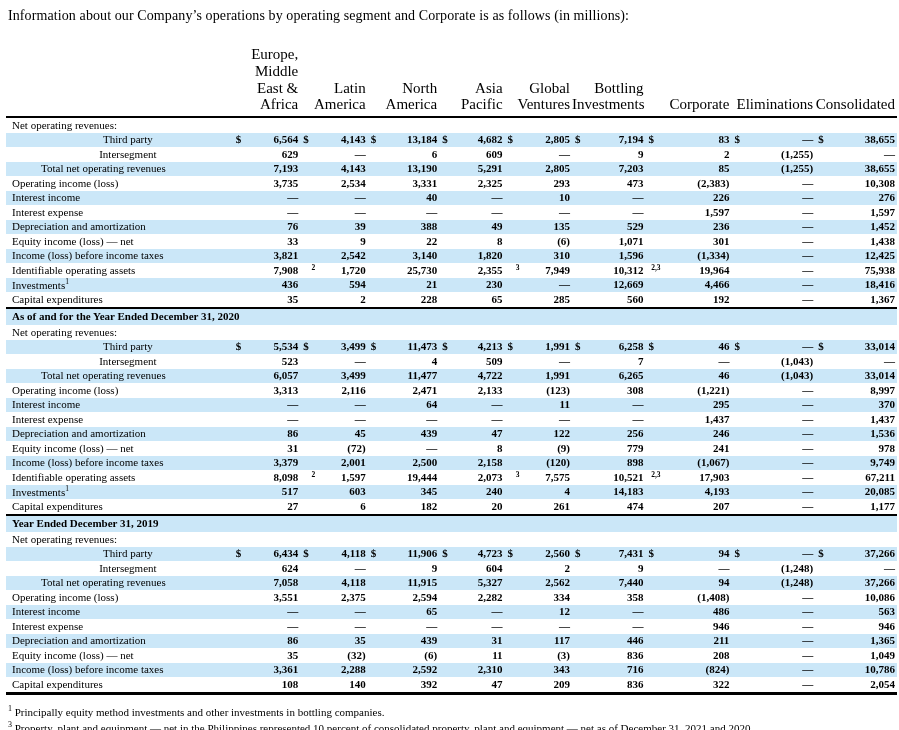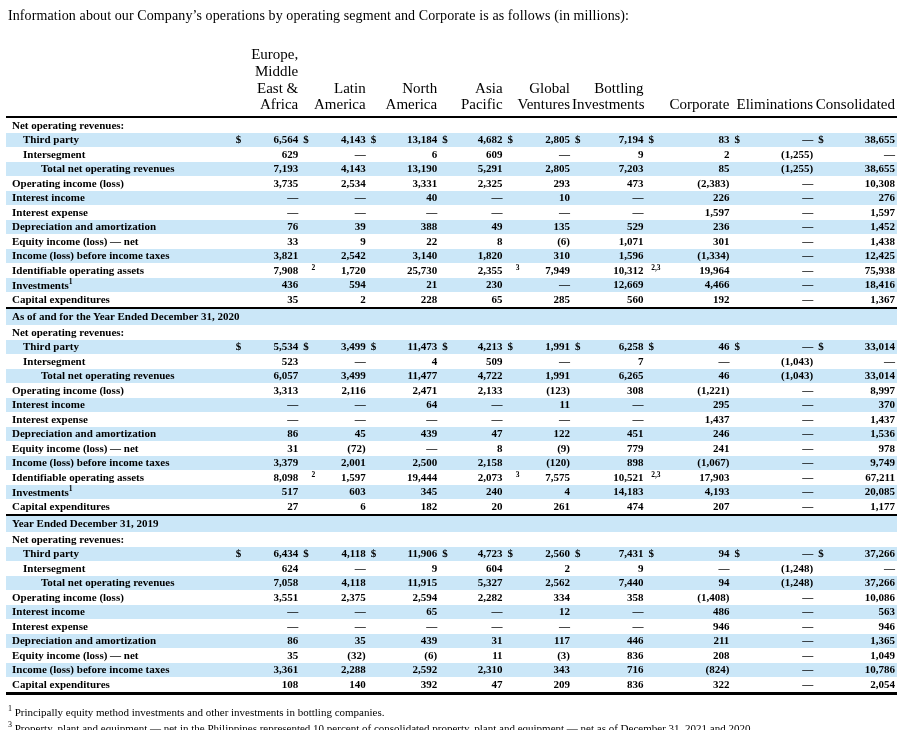--- a/index.html
+++ b/index.html
@@ -12,22 +12,22 @@
     font-size:15px; font-weight:normal; text-align:right; vertical-align:bottom;
     white-space:pre-line; line-height:1.12; padding:0 2px 3px 0;
     border-bottom:2.5px solid #000;
   }
   td { font-size:11px; height:14.5px; padding:0; vertical-align:middle; line-height:1.05; overflow:visible; }
   tr.shaded td { background:#cbe7f8; }
   tr.section td {
     background:#cbe7f8; font-weight:bold; white-space:pre-line;
     border-top:2.5px solid #000; padding:1px 0 1px 6px; line-height:1.2;
   }
-  td.label { padding-left:6px; white-space:nowrap;font-weight:bold; }
-  td.ind-1 { padding-left:17px; }
+  td.label { padding-left:6px; white-space:nowrap; }
+  td.ind-1 { padding-left:17px;text-align:center; }
   td.ind-2 { padding-left:35px; }
   td.dollar { font-weight:bold; text-align:left; padding-left:3px; }
   td.val { font-weight:bold; text-align:right; padding-right:2px; position:relative; white-space:nowrap; }
   td.val sup.ref { position:absolute; right:-15px; top:1px; font-size:7.5px; font-weight:bold; }
   sup.labref { font-size:7.5px; }
   .footnotes { margin:9px 0 0 2px; font-size:11px; width:889px; }
   .footnote { padding-left:8px; text-indent:-8px; line-height:1.32; margin:1px 0; }
   .footnote sup { font-size:8px; }
 </style>
 </head>
@@ -472,21 +472,21 @@
             <td class="val">86</td>
             <td class="dollar"></td>
             <td class="val">45</td>
             <td class="dollar"></td>
             <td class="val">439</td>
             <td class="dollar"></td>
             <td class="val">47</td>
             <td class="dollar"></td>
             <td class="val">122</td>
             <td class="dollar"></td>
-            <td class="val">451</td>
+            <td class="val">256</td>
             <td class="dollar"></td>
             <td class="val">246</td>
             <td class="dollar"></td>
             <td class="val">—</td>
             <td class="dollar"></td>
             <td class="val">1,536</td>
           </tr>
           <tr>
             <td class="label ind-0">Equity income (loss) — net</td>
             <td class="dollar"></td>

